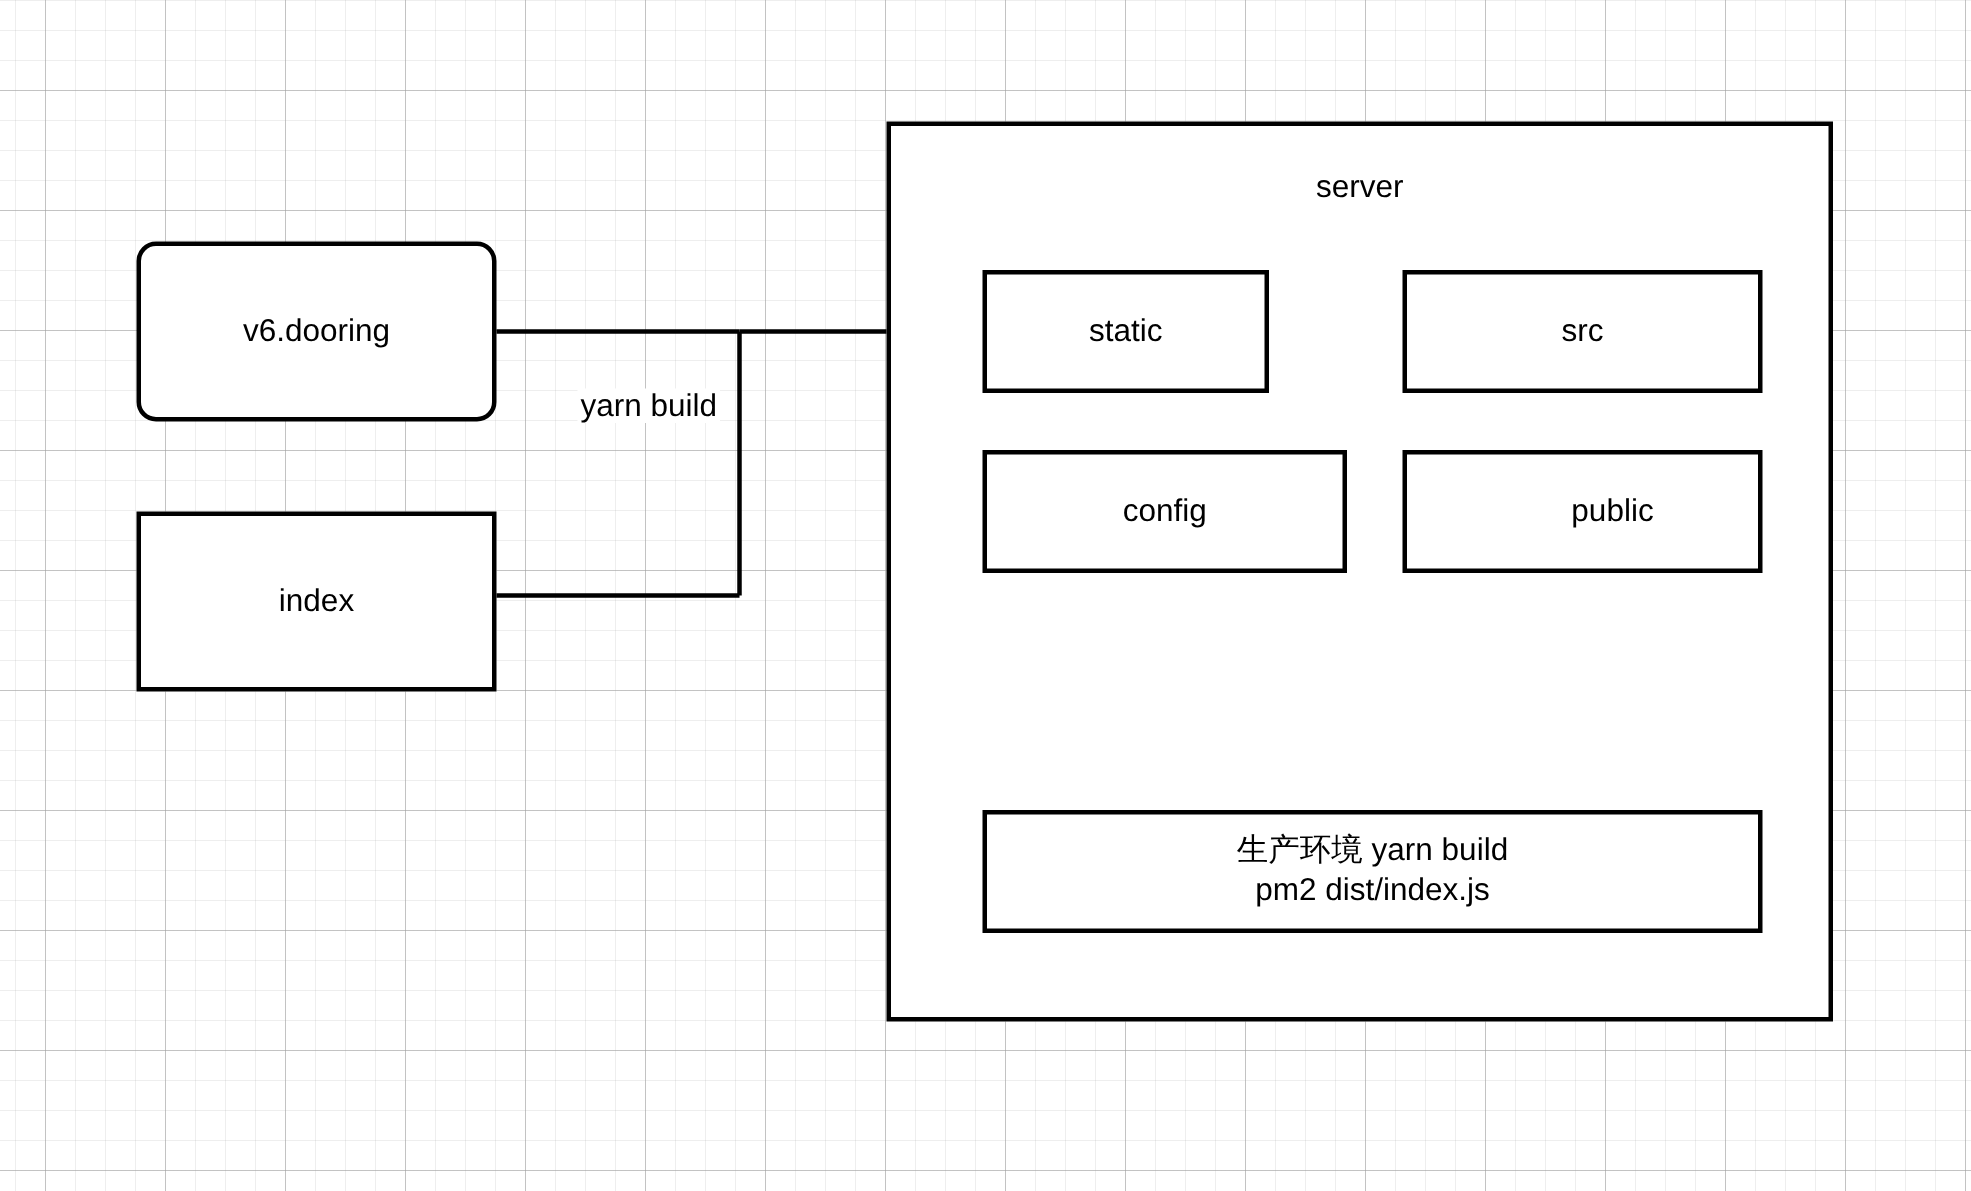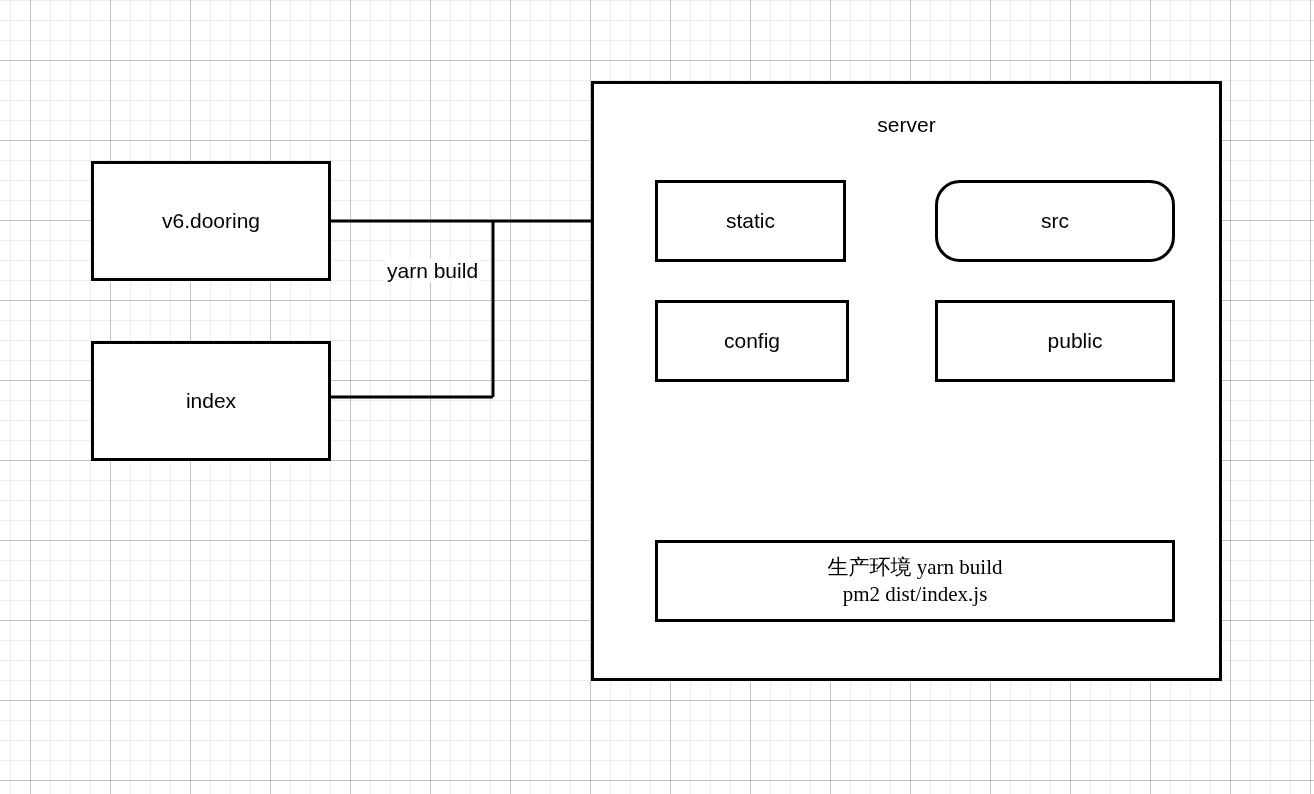--- a/index.html
+++ b/index.html
@@ -71,21 +71,21 @@
     white-space: nowrap;
     line-height: 1.1;
     margin-top: 48px;
   }
 </style>
 </head>
 <body>
 
 <div id="canvas">
 
-  <div class="node" style="left:91px; top:161px; width:240px; height:120px;">
+  <div class="node" style="left:91px; top:161px; width:240px; height:120px;border-radius:13px;">
     <span class="node-label">v6.dooring</span>
   </div>
 
   <div class="node" style="left:91px; top:341px; width:240px; height:120px;">
     <span class="node-label">index</span>
   </div>
 
   <svg class="edge-svg" width="1314" height="794" viewBox="0 0 1314 794">
 
     <path d="M 331 221 L 493 221" fill="none" stroke="#000000" stroke-width="3"></path>
@@ -102,31 +102,31 @@
   <div class="edge-label" style="left:385px; top:211px;">yarn build</div>
 
   <div class="container-node" style="left:591px; top:81px; width:631px; height:600px;">
     <div class="container-title" style="top:29px;">server</div>
   </div>
 
   <div class="node" style="left:655px; top:180px; width:191px; height:82px;">
     <span class="node-label">static</span>
   </div>
 
-  <div class="node" style="left:935px; top:180px; width:240px; height:82px;border-radius:25px;">
+  <div class="node" style="left:935px; top:180px; width:240px; height:82px;">
     <span class="node-label">src</span>
   </div>
 
-  <div class="node" style="left:655px; top:300px; width:194px; height:82px;justify-content:center;">
+  <div class="node" style="left:655px; top:300px; width:243px; height:82px;justify-content:center;">
     <span class="node-label">config</span>
   </div>
 
   <div class="node" style="left:935px; top:300px; width:240px; height:82px;padding-left:40px;">
     <span class="node-label">public</span>
   </div>
 
 
-  <div class="node" style="left:655px; top:540px; width:520px; height:82px;font-family:Liberation Serif, serif;">
+  <div class="node" style="left:655px; top:540px; width:520px; height:82px;">
     <span class="node-label">生产环境 yarn build
 pm2 dist/index.js</span>
   </div>
 
 </div>
 
 </body></html>

